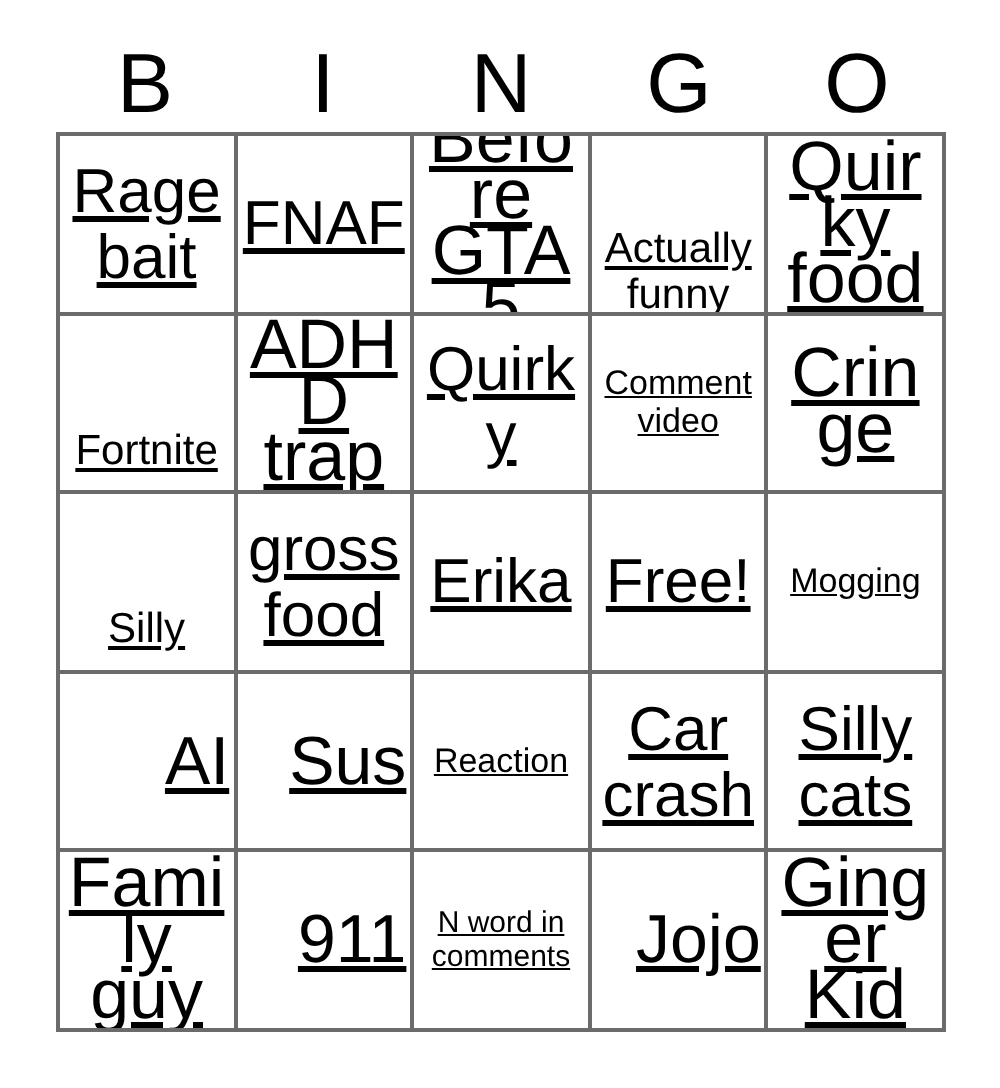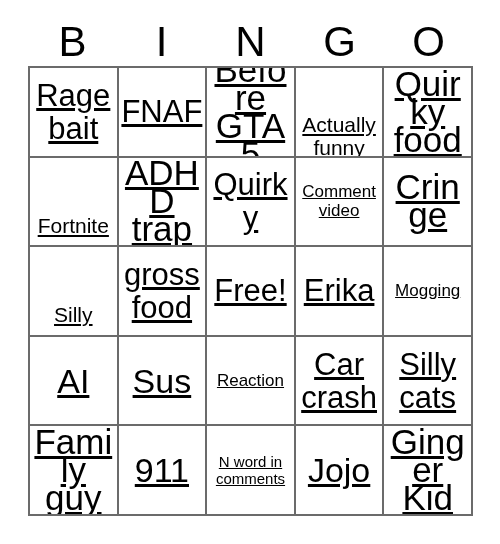--- a/index.html
+++ b/index.html
@@ -81,21 +81,21 @@
     display: block;
     width: 100%;
     text-align: center;
     color: #000000;
     font-weight: 400;
     word-wrap: break-word;
     white-space: pre-line;
   }
 
   
-  .fs-xl   { font-size: 34px; line-height: 36px; }
+  .fs-xl   { font-size: 34px; line-height: 36px; text-align: right; }
   .fs-lg   { font-size: 31px; line-height: 33px; }
   .fs-md   { font-size: 35px; line-height: 28px; }
   .fs-sm   { font-size: 21px; line-height: 23px; margin-top: 48px; }
   .fs-xs   { font-size: 17px; line-height: 19px; }
   .fs-xxs  { font-size: 15px; line-height: 17px; }
 </style>
 </head>
 <body>
 
 <div id="card-root">
@@ -149,24 +149,24 @@
       </div>
 
     <div class="bingo-cell">
         <span class="cell-text fs-sm">Silly</span>
       </div>
     <div class="bingo-cell">
         <span class="cell-text fs-lg">gross
 food</span>
       </div>
     <div class="bingo-cell">
+        <span class="cell-text fs-lg">Erika</span>
+      </div>
+    <div class="bingo-cell">
         <span class="cell-text fs-lg">Free!</span>
-      </div>
-    <div class="bingo-cell">
-        <span class="cell-text fs-lg">Erika</span>
       </div>
     <div class="bingo-cell">
         <span class="cell-text fs-xs">Mogging</span>
       </div>
 
     <div class="bingo-cell">
         <span class="cell-text fs-xl">AI</span>
       </div>
     <div class="bingo-cell">
         <span class="cell-text fs-xl">Sus</span>

